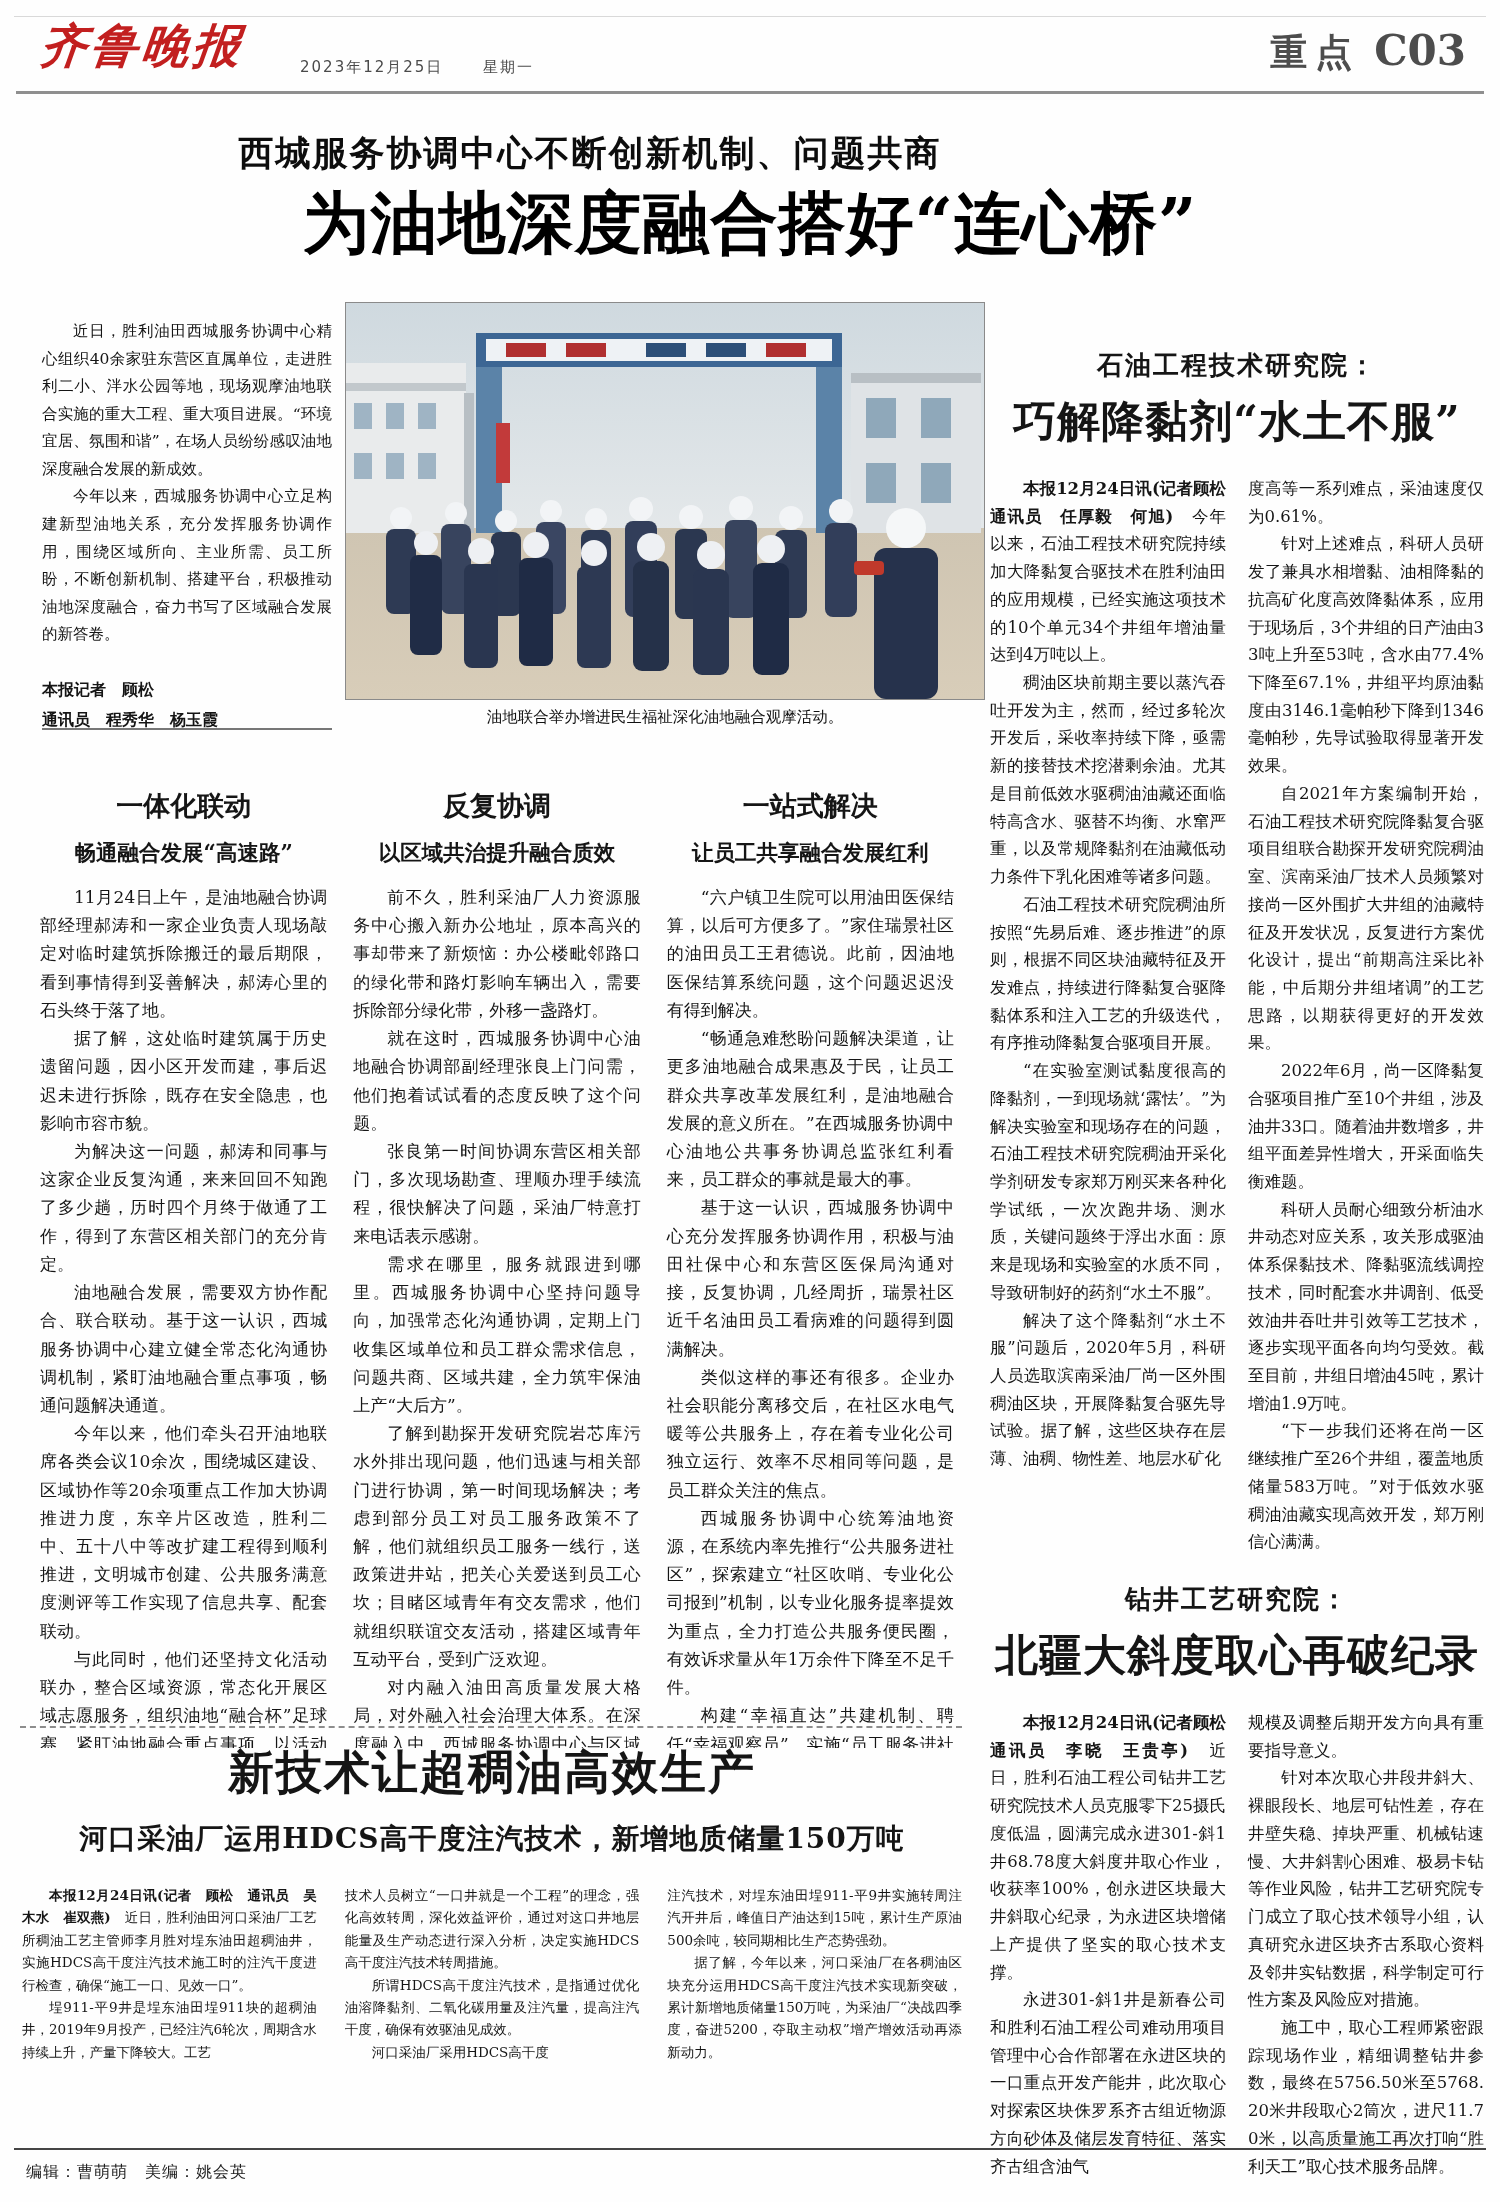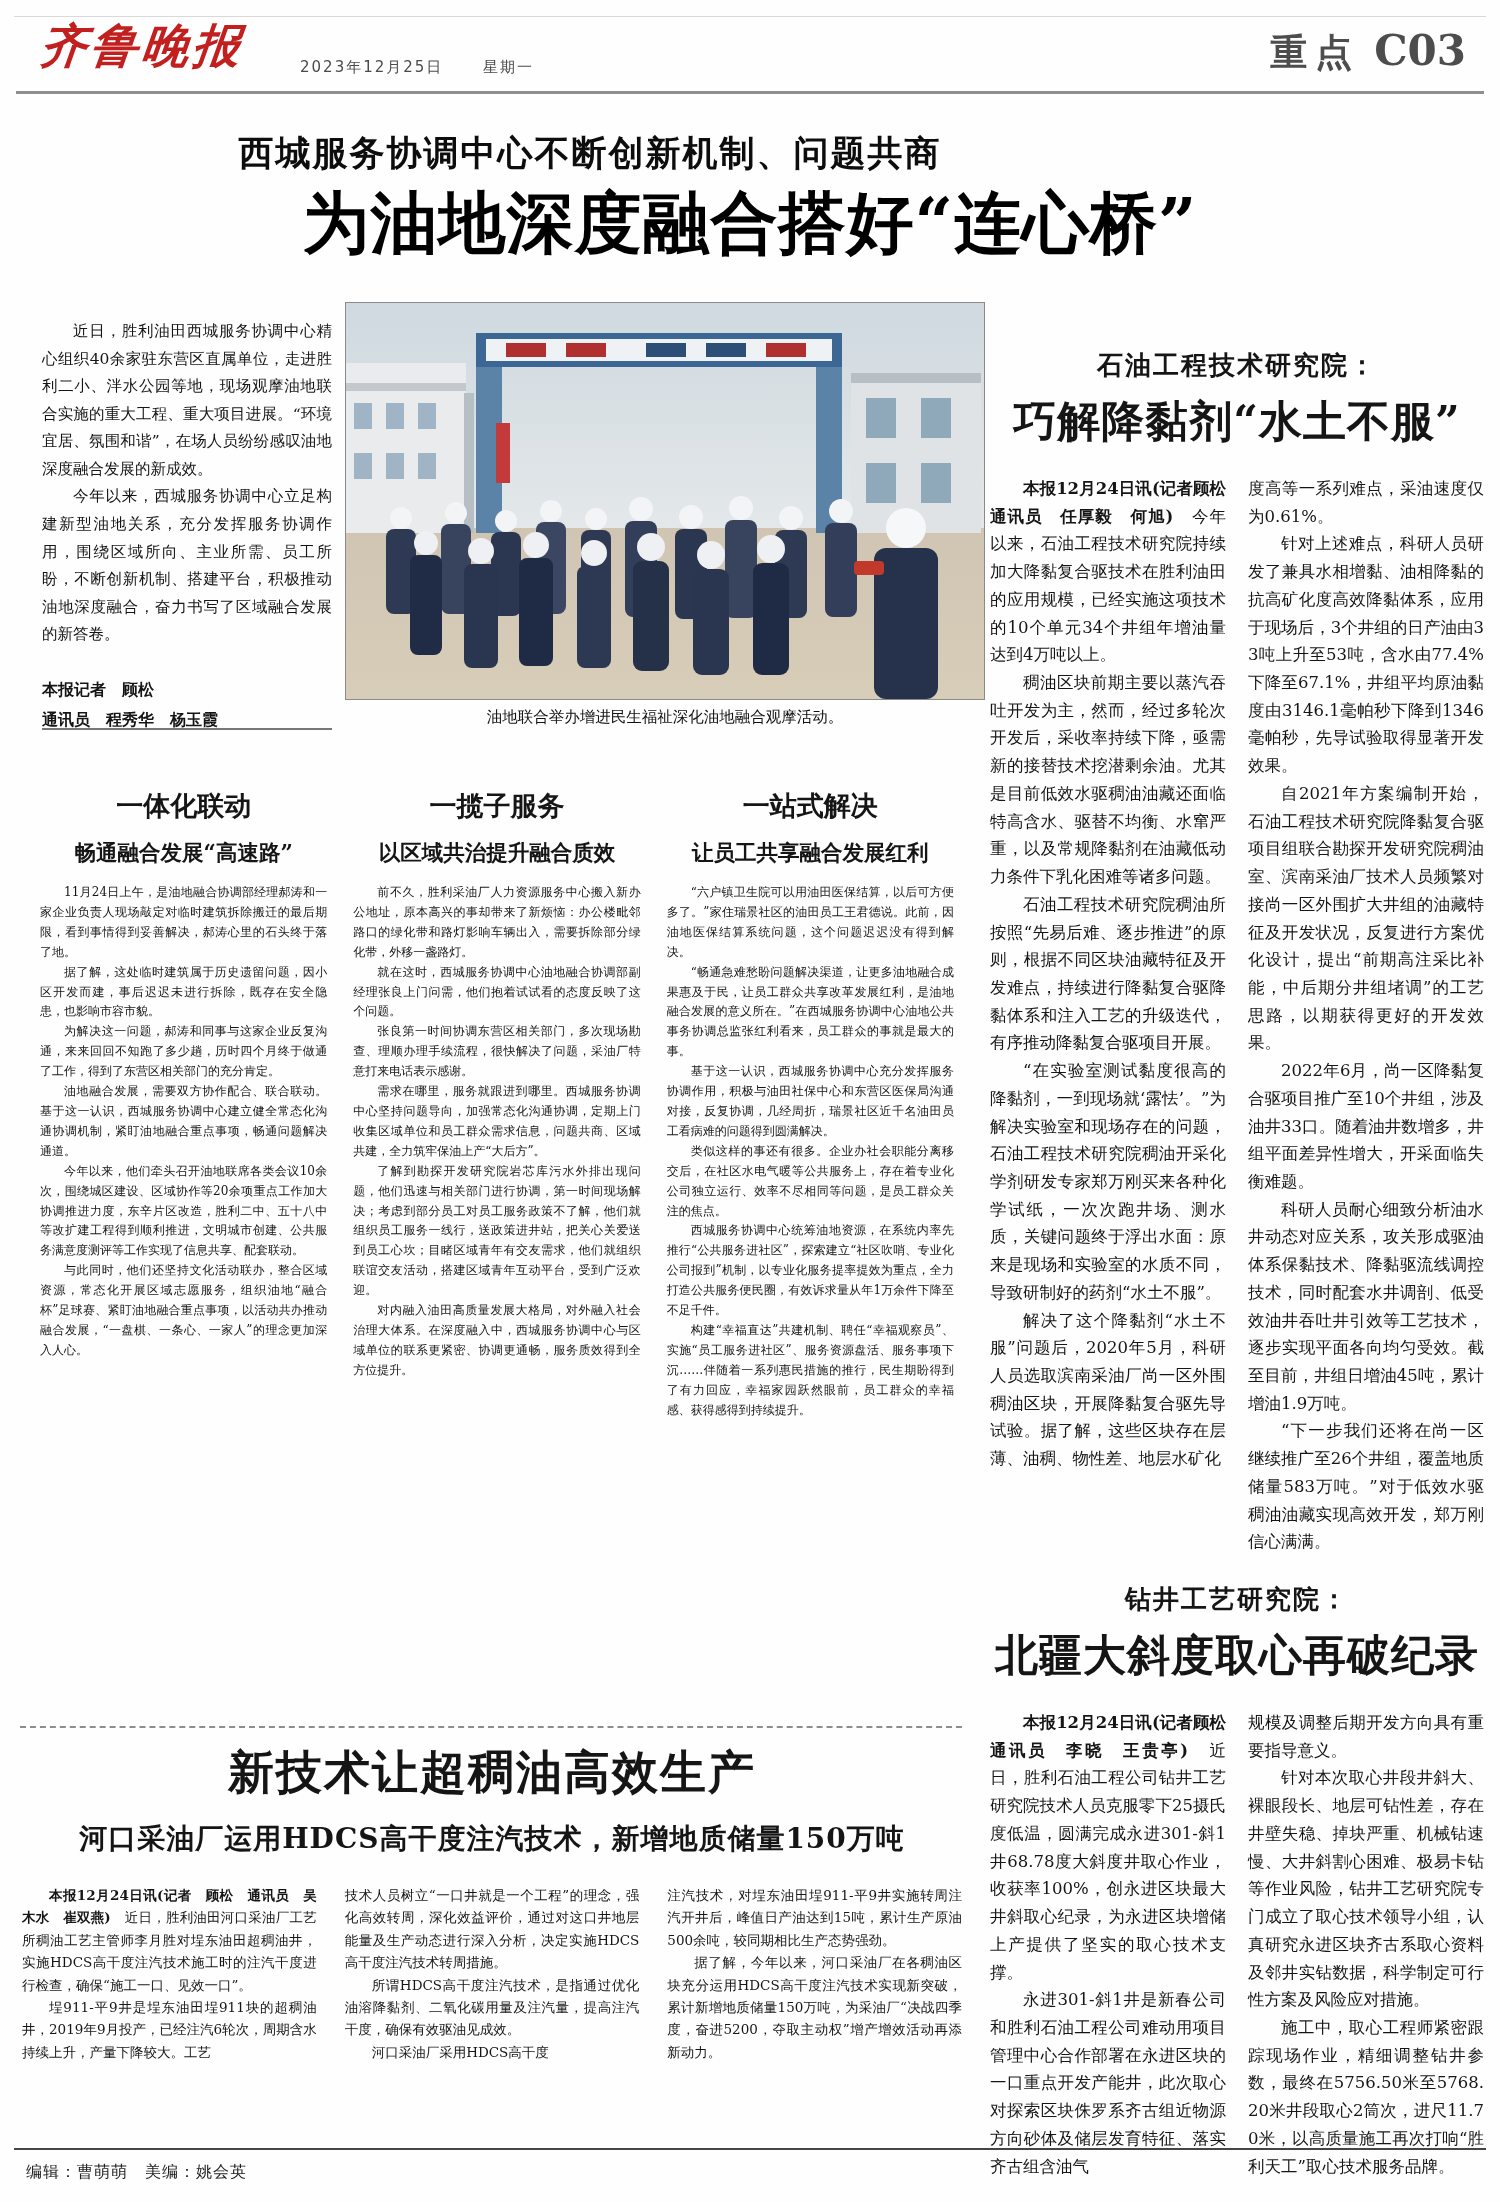--- a/index.html
+++ b/index.html
@@ -29,21 +29,21 @@
   
   #photo-block{position:absolute;left:345px;top:302px;width:640px;}
   #photo-frame{width:638px;height:396px;border:1px solid #8a8a8a;overflow:hidden;background:#cdd6dc;}
   #photo-caption{margin-top:7px;text-align:center;font-size:15.5px;color:#111;}
   
   #left-columns{position:absolute;left:40px;top:786px;width:914px;height:962px;
        display:flex;gap:26px;overflow:hidden;}
   .fcol{flex:1 1 0;min-width:0;}
   .fcol-title{text-align:center;font-size:27px;font-weight:bold;margin:2px 0 14px;}
   .fcol-sub{text-align:center;font-size:21.5px;font-weight:bold;margin:0 0 16px;}
-  .fcol-body{font-size:12px;line-height:1.66;}
+  .fcol-body{font-size:17px;line-height:1.66;}
   
   .para{margin:0;text-align:justify;text-indent:2em;word-break:break-all;}
   .para.cont{text-indent:0;}
   .lead{font-weight:bold;}
   
   #right-region{position:absolute;left:990px;top:348px;width:494px;}
   .r-article{margin-bottom:26px;}
   .r-kicker{text-align:center;font-size:26px;font-weight:bold;letter-spacing:2px;margin:0 0 10px;}
   .r-title{text-align:center;font-size:43px;font-weight:bold;letter-spacing:1px;margin:0 0 24px;}
   .r-body{display:flex;gap:22px;}
@@ -183,21 +183,21 @@
       <div class="fcol-body">
           <p class="para">11月24日上午，是油地融合协调部经理郝涛和一家企业负责人现场敲定对临时建筑拆除搬迁的最后期限，看到事情得到妥善解决，郝涛心里的石头终于落了地。</p>
           <p class="para">据了解，这处临时建筑属于历史遗留问题，因小区开发而建，事后迟迟未进行拆除，既存在安全隐患，也影响市容市貌。</p>
           <p class="para">为解决这一问题，郝涛和同事与这家企业反复沟通，来来回回不知跑了多少趟，历时四个月终于做通了工作，得到了东营区相关部门的充分肯定。</p>
           <p class="para">油地融合发展，需要双方协作配合、联合联动。基于这一认识，西城服务协调中心建立健全常态化沟通协调机制，紧盯油地融合重点事项，畅通问题解决通道。</p>
           <p class="para">今年以来，他们牵头召开油地联席各类会议10余次，围绕城区建设、区域协作等20余项重点工作加大协调推进力度，东辛片区改造，胜利二中、五十八中等改扩建工程得到顺利推进，文明城市创建、公共服务满意度测评等工作实现了信息共享、配套联动。</p>
           <p class="para">与此同时，他们还坚持文化活动联办，整合区域资源，常态化开展区域志愿服务，组织油地“融合杯”足球赛、紧盯油地融合重点事项，以活动共办推动融合发展，“一盘棋、一条心、一家人”的理念更加深入人心。</p>
         </div>
     </div>
     <div class="fcol">
-      <div class="fcol-title">一揽子服务</div>
+      <div class="fcol-title">反复协调</div>
       <div class="fcol-sub">以区域共治提升融合质效</div>
       <div class="fcol-body">
           <p class="para">前不久，胜利采油厂人力资源服务中心搬入新办公地址，原本高兴的事却带来了新烦恼：办公楼毗邻路口的绿化带和路灯影响车辆出入，需要拆除部分绿化带，外移一盏路灯。</p>
           <p class="para">就在这时，西城服务协调中心油地融合协调部副经理张良上门问需，他们抱着试试看的态度反映了这个问题。</p>
           <p class="para">张良第一时间协调东营区相关部门，多次现场勘查、理顺办理手续流程，很快解决了问题，采油厂特意打来电话表示感谢。</p>
           <p class="para">需求在哪里，服务就跟进到哪里。西城服务协调中心坚持问题导向，加强常态化沟通协调，定期上门收集区域单位和员工群众需求信息，问题共商、区域共建，全力筑牢保油上产“大后方”。</p>
           <p class="para">了解到勘探开发研究院岩芯库污水外排出现问题，他们迅速与相关部门进行协调，第一时间现场解决；考虑到部分员工对员工服务政策不了解，他们就组织员工服务一线行，送政策进井站，把关心关爱送到员工心坎；目睹区域青年有交友需求，他们就组织联谊交友活动，搭建区域青年互动平台，受到广泛欢迎。</p>
           <p class="para">对内融入油田高质量发展大格局，对外融入社会治理大体系。在深度融入中，西城服务协调中心与区域单位的联系更紧密、协调更通畅，服务质效得到全方位提升。</p>
         </div>
     </div>

